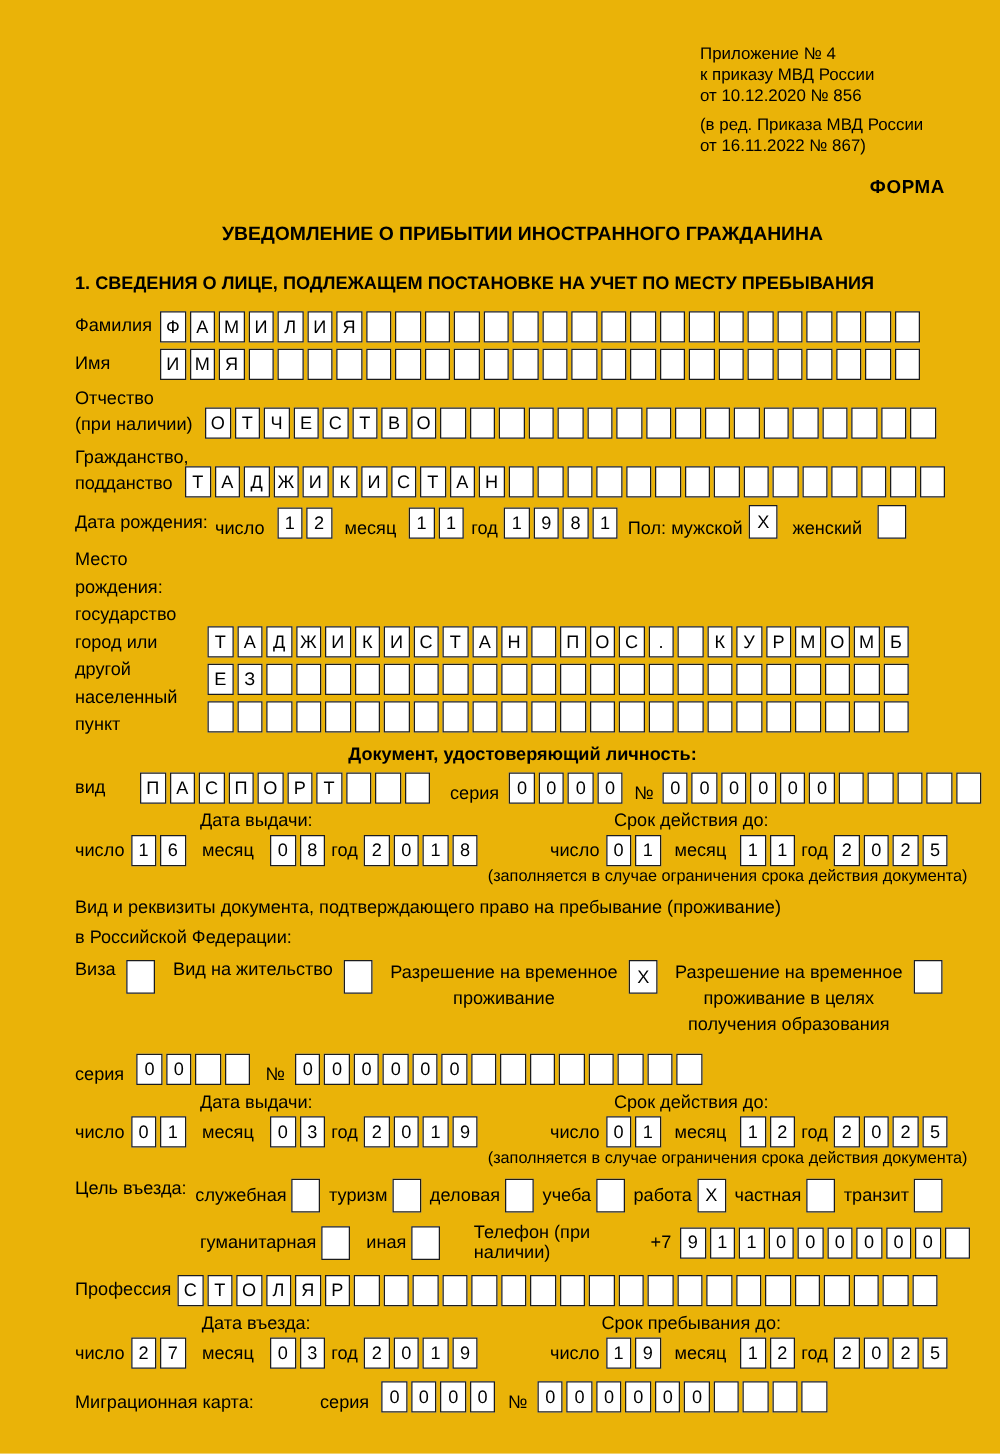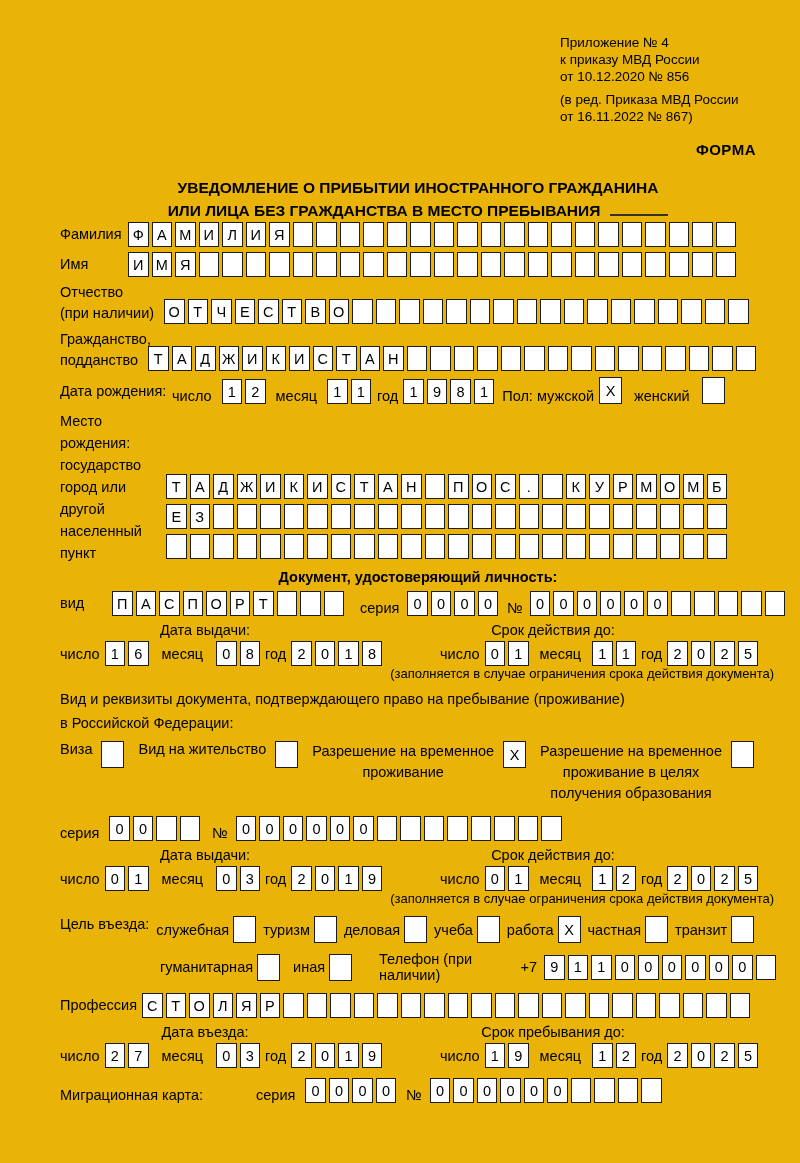--- a/index.html
+++ b/index.html
@@ -58,25 +58,23 @@
     <div class="hdr-sub">
       <div>(в ред. Приказа МВД России</div>
       <div>от 16.11.2022 № 867)</div>
     </div>
   </div>
 
   <div class="forma">ФОРМА</div>
 
   <div class="title">
     <div>УВЕДОМЛЕНИЕ О ПРИБЫТИИ ИНОСТРАННОГО ГРАЖДАНИНА</div>
-    <div>
-      <span>ИЛИ ЛИЦА БЕЗ ГРАЖДАНСТВА В МЕСТО ПРЕБЫВАНИЯ</span><span class="blank-line"></span>
-    </div>
-  </div>
-
+  </div>
+
+  <div class="sec">1. СВЕДЕНИЯ О ЛИЦЕ, ПОДЛЕЖАЩЕМ ПОСТАНОВКЕ НА УЧЕТ ПО МЕСТУ ПРЕБЫВАНИЯ</div>
 
   <div class="frow">
     <div class="flabel w68">Фамилия</div>
     <div class="cells">
         <span class="cell">Ф</span>
         <span class="cell">А</span>
         <span class="cell">М</span>
         <span class="cell">И</span>
         <span class="cell">Л</span>
         <span class="cell">И</span>

